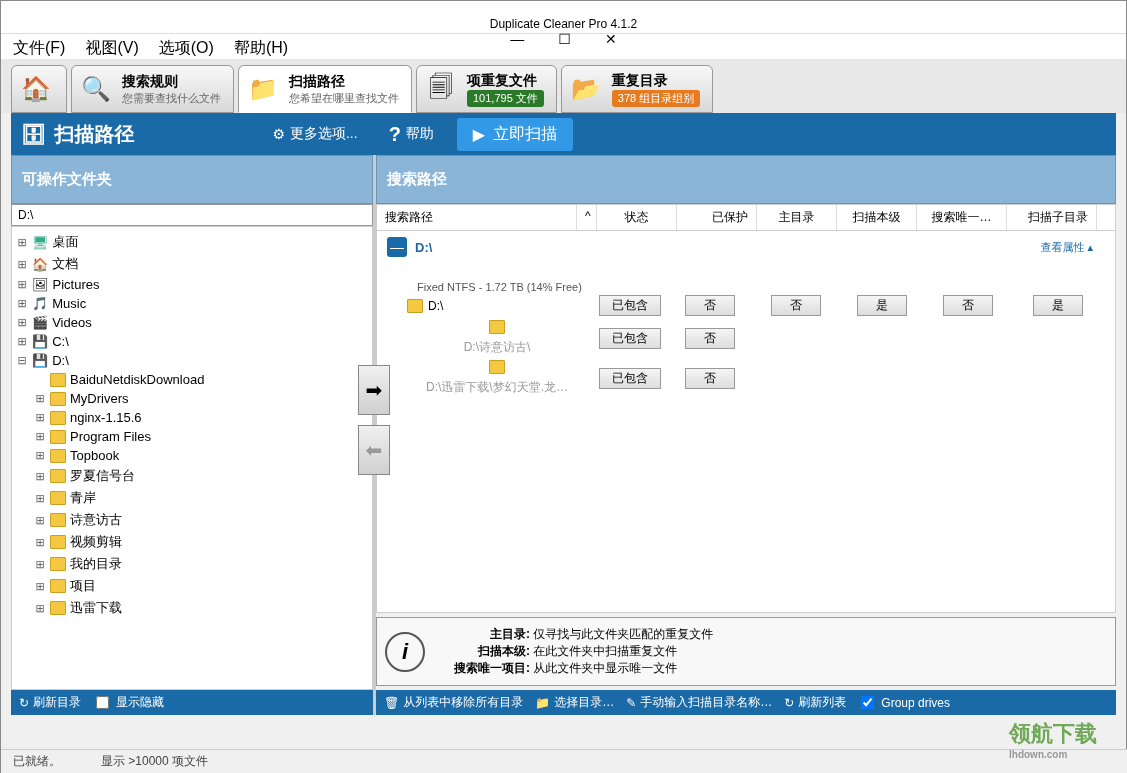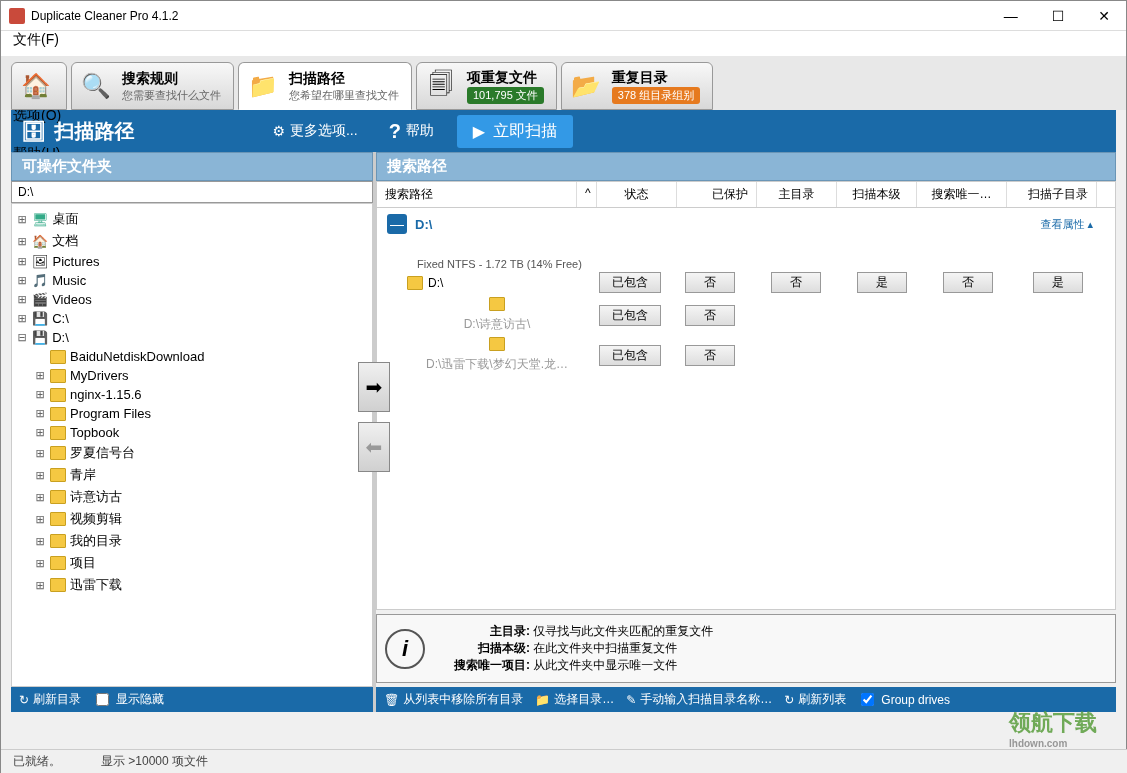--- a/index.html
+++ b/index.html
@@ -1,24 +1,24 @@
 <!DOCTYPE html>
 <html><head>
 <meta charset="utf-8">
 <style>
 * { margin: 0; padding: 0; box-sizing: border-box; font-family: "Microsoft YaHei", Arial, sans-serif; }
 body { background: #f0f0f0; width: 1127px; height: 773px; overflow: hidden; border: 1px solid #888; }
 
-.titlebar { height: 30px; background: #fff; display: flex; align-items: center; padding: 0 8px; border-bottom: 1px solid #ddd; }
+.titlebar { height: 30px; background: #fff; display: flex; align-items: center; padding: 16px 8px; border-bottom: 1px solid #ddd; flex-direction: column; }
 .titlebar-icon { width: 16px; height: 16px; background: #c94a3b; border-radius: 2px; margin-right: 6px; }
 .titlebar-title { font-size: 12px; flex: 1; }
 .titlebar-controls { display: flex; gap: 18px; font-size: 14px; }
 .titlebar-controls span { cursor: pointer; padding: 0 8px; }
 
-.menubar { height: 25px; background: #fff; display: flex; align-items: flex-start; padding: 0 12px; gap: 20px; font-size: 14px; flex-direction: column; }
+.menubar { height: 25px; background: #fff; display: flex; align-items: flex-end; padding: 0 12px; gap: 20px; font-size: 16px; }
 .menubar span { cursor: pointer; }
 
 .tabs-row { display: flex; gap: 4px; padding: 6px 10px 0 10px; background: #e8e8e8; }
 .tab-btn { background: linear-gradient(#f8f8f8, #d8d8d8); border: 1px solid #999; border-radius: 6px 6px 0 0; padding: 4px 12px 4px 6px; display: flex; align-items: center; gap: 8px; cursor: pointer; min-height: 48px; }
 .tab-btn.active { background: #fff; border-bottom: 1px solid #fff; }
 .tab-icon { width: 36px; height: 36px; display: flex; align-items: center; justify-content: center; font-size: 24px; }
 .tab-texts { display: flex; flex-direction: column; }
 .tab-title { font-size: 14px; font-weight: bold; }
 .tab-sub { font-size: 11px; color: #666; }
 .badge-green { background: #2a7a2a; color: #fff; padding: 1px 6px; border-radius: 3px; font-size: 11px; }
@@ -26,21 +26,21 @@
 
 .header-bar { background: #1a6aa8; color: #fff; height: 42px; display: flex; align-items: center; padding: 0 10px; gap: 15px; margin: 0 10px; }
 .header-title { font-size: 20px; font-weight: bold; display: flex; align-items: center; gap: 8px; }
 .header-btn { display: flex; align-items: center; gap: 5px; cursor: pointer; font-size: 14px; padding: 4px 8px; }
 .scan-btn { background: #3399e6; padding: 6px 16px; border-radius: 3px; font-size: 16px; display: flex; align-items: center; gap: 8px; }
 
 .main-area { display: flex; margin: 0 10px; height: 560px; }
 .left-panel { width: 365px; display: flex; flex-direction: column; border-right: 3px solid #ccc; }
 .right-panel { flex: 1; display: flex; flex-direction: column; position: relative; }
 
-.panel-header { background: #8ab5d6; color: #fff; padding: 4px 10px; font-size: 15px; font-weight: bold; border: 1px solid #6a95b6; }
+.panel-header { background: #8ab5d6; color: #fff; padding: 14px 10px; font-size: 15px; font-weight: bold; border: 1px solid #6a95b6; }
 .panel-header.light { background: #8ab5d6; }
 
 .path-input { width: 100%; padding: 3px 6px; font-size: 12px; border: 1px solid #999; }
 
 .tree { flex: 1; overflow-y: auto; background: #fff; border: 1px solid #ccc; padding: 4px; font-size: 13px; }
 .tree-item { display: flex; align-items: center; gap: 4px; padding: 2px 0; cursor: pointer; }
 .tree-expand { width: 12px; text-align: center; color: #666; font-size: 11px; }
 .tree-icon { width: 16px; height: 14px; display: inline-block; }
 .folder-icon { background: #f5c842; border: 1px solid #c9a020; border-radius: 1px; }
 .tree-children { padding-left: 18px; }
@@ -68,21 +68,21 @@
 .info-icon { width: 40px; height: 40px; border: 2px solid #555; border-radius: 50%; display: flex; align-items: center; justify-content: center; font-size: 22px; font-style: italic; font-weight: bold; }
 .info-texts { font-size: 12px; }
 .info-label { font-weight: bold; text-align: right; display: inline-block; width: 90px; }
 
 .bottom-bar { background: #1a6aa8; color: #fff; padding: 4px 8px; display: flex; align-items: center; gap: 12px; font-size: 12px; }
 .bottom-bar input[type=checkbox] { margin: 0 3px; }
 .bottom-item { display: flex; align-items: center; gap: 4px; cursor: pointer; }
 
 .statusbar { height: 24px; background: #f0f0f0; border-top: 1px solid #ccc; display: flex; align-items: center; padding: 0 12px; gap: 40px; font-size: 12px; color: #444; position: absolute; bottom: 0; width: 100%; }
 
-.watermark { position: absolute; right: 30px; bottom: 24px; color: #5a9e3e; font-size: 22px; font-weight: bold; opacity: 0.85; }
+.watermark { position: absolute; right: 30px; bottom: 13px; color: #5a9e3e; font-size: 22px; font-weight: bold; opacity: 0.85; }
 .watermark-sub { font-size: 10px; color: #888; }
 </style>
 </head>
 <body>
 
 <div class="titlebar">
   <div class="titlebar-icon"></div>
   <div class="titlebar-title">Duplicate Cleaner Pro 4.1.2</div>
   <div class="titlebar-controls">
     <span>—</span>

